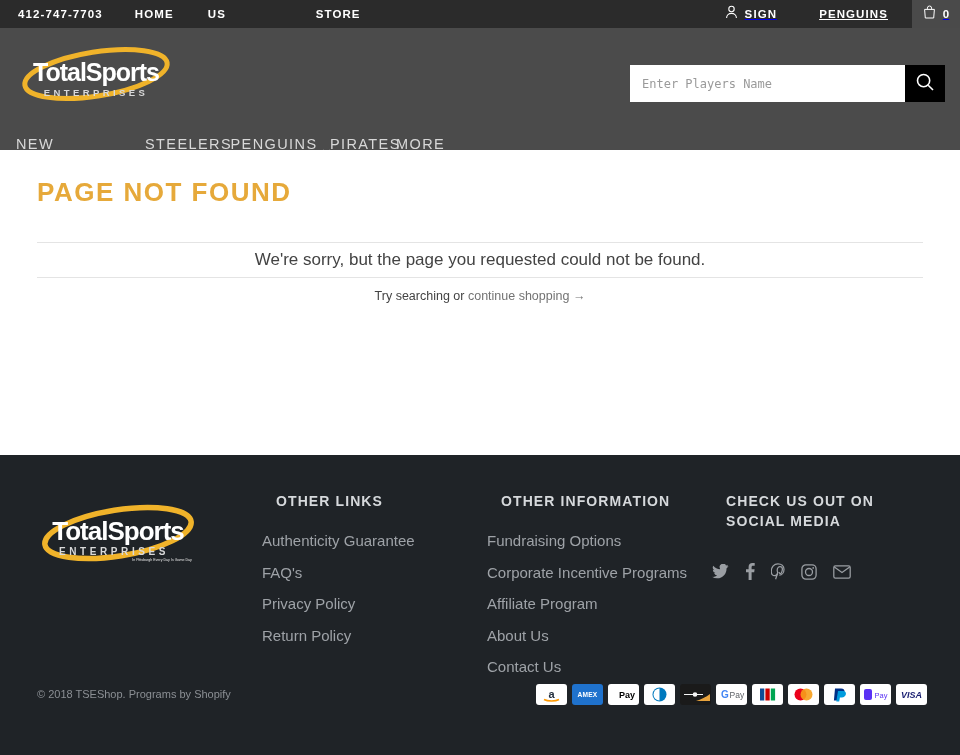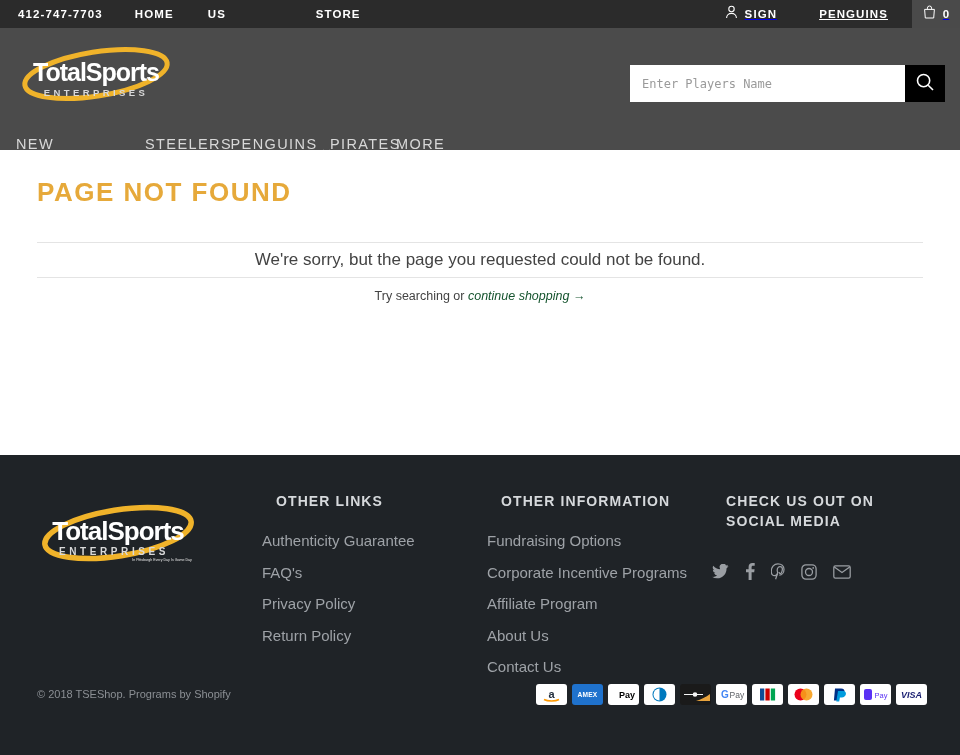--- a/index.html
+++ b/index.html
@@ -141,21 +141,21 @@
     font-size: 17px;
     color: #434343;
   }
   .try-line {
     position: absolute;
     top: 139px; left: 0; width: 960px;
     text-align: center;
     font-size: 12.5px;
     color: #434343;
   }
-  .try-line a { color: #14532d; text-decoration: none; font-style: italic; }
+  .try-line a { color: #737373; text-decoration: none; }
   .main-search {
     position: absolute;
     left: 319px; top: 319px;
     width: 322px; height: 32px;
     border: 1px solid #e0e0e0;
     background: #fff;
     font-family: "Liberation Sans", sans-serif;
     font-size: 11.5px;
     color: #555;
     padding: 0 13px;

